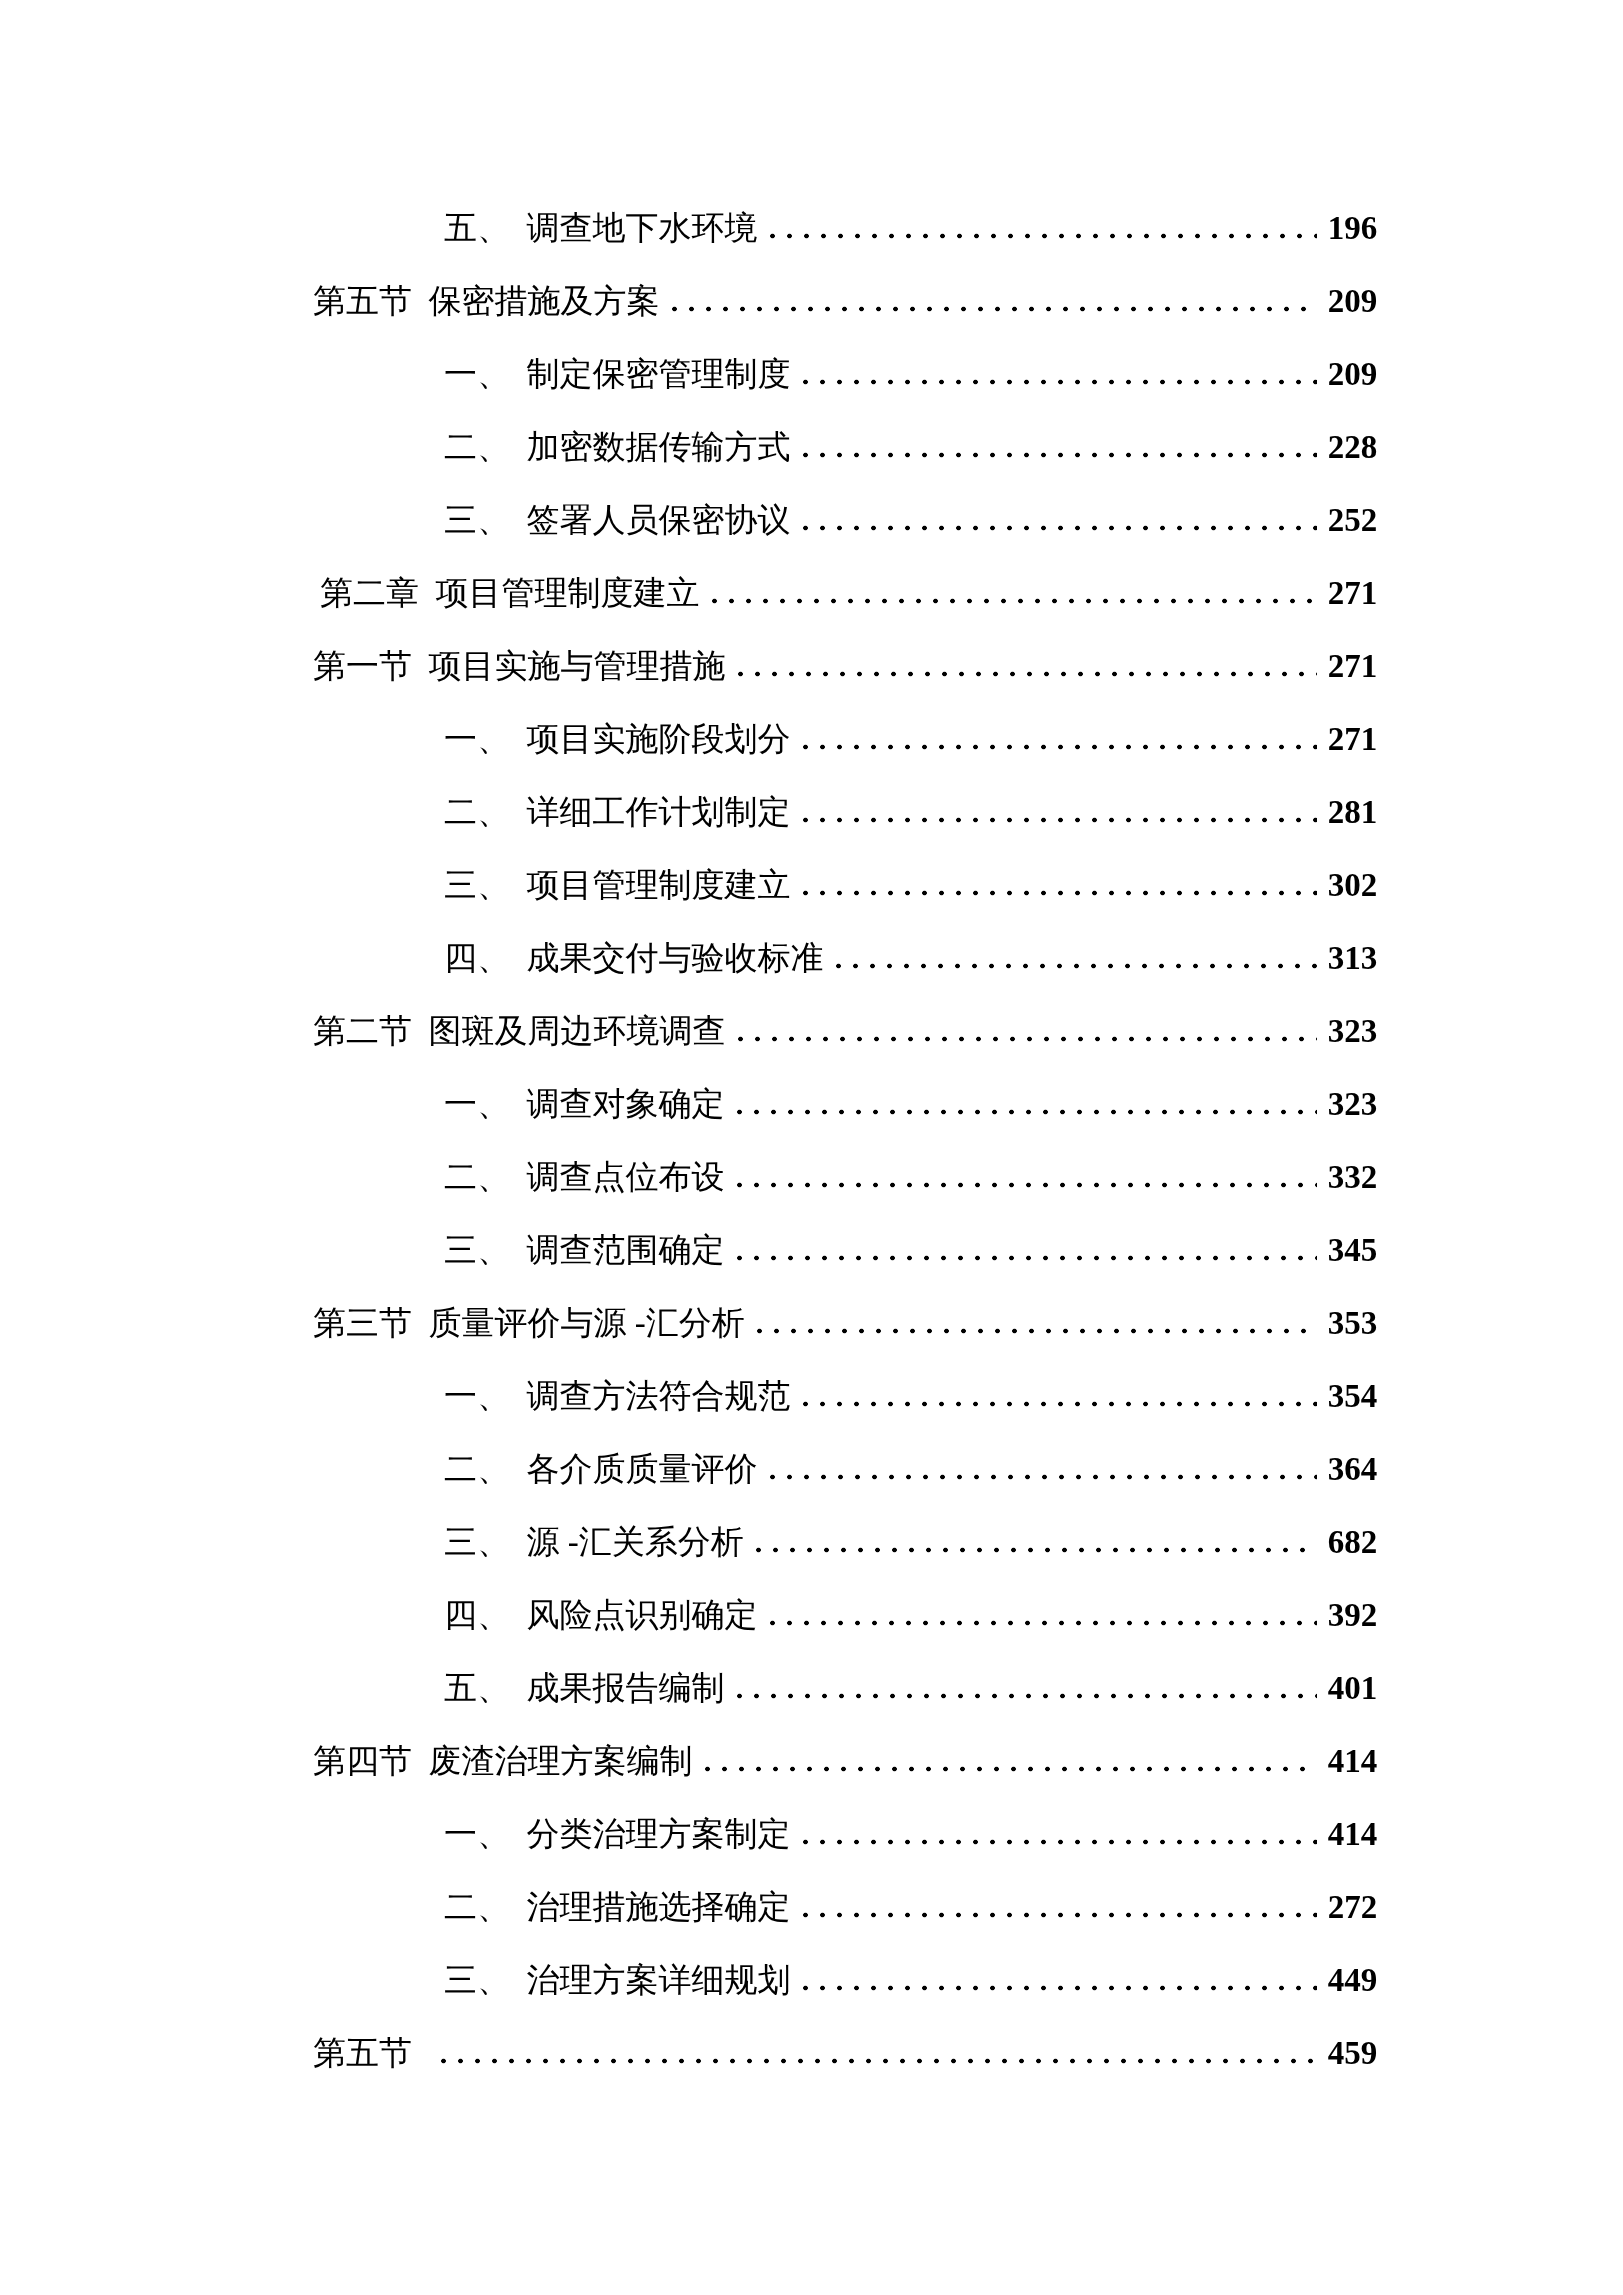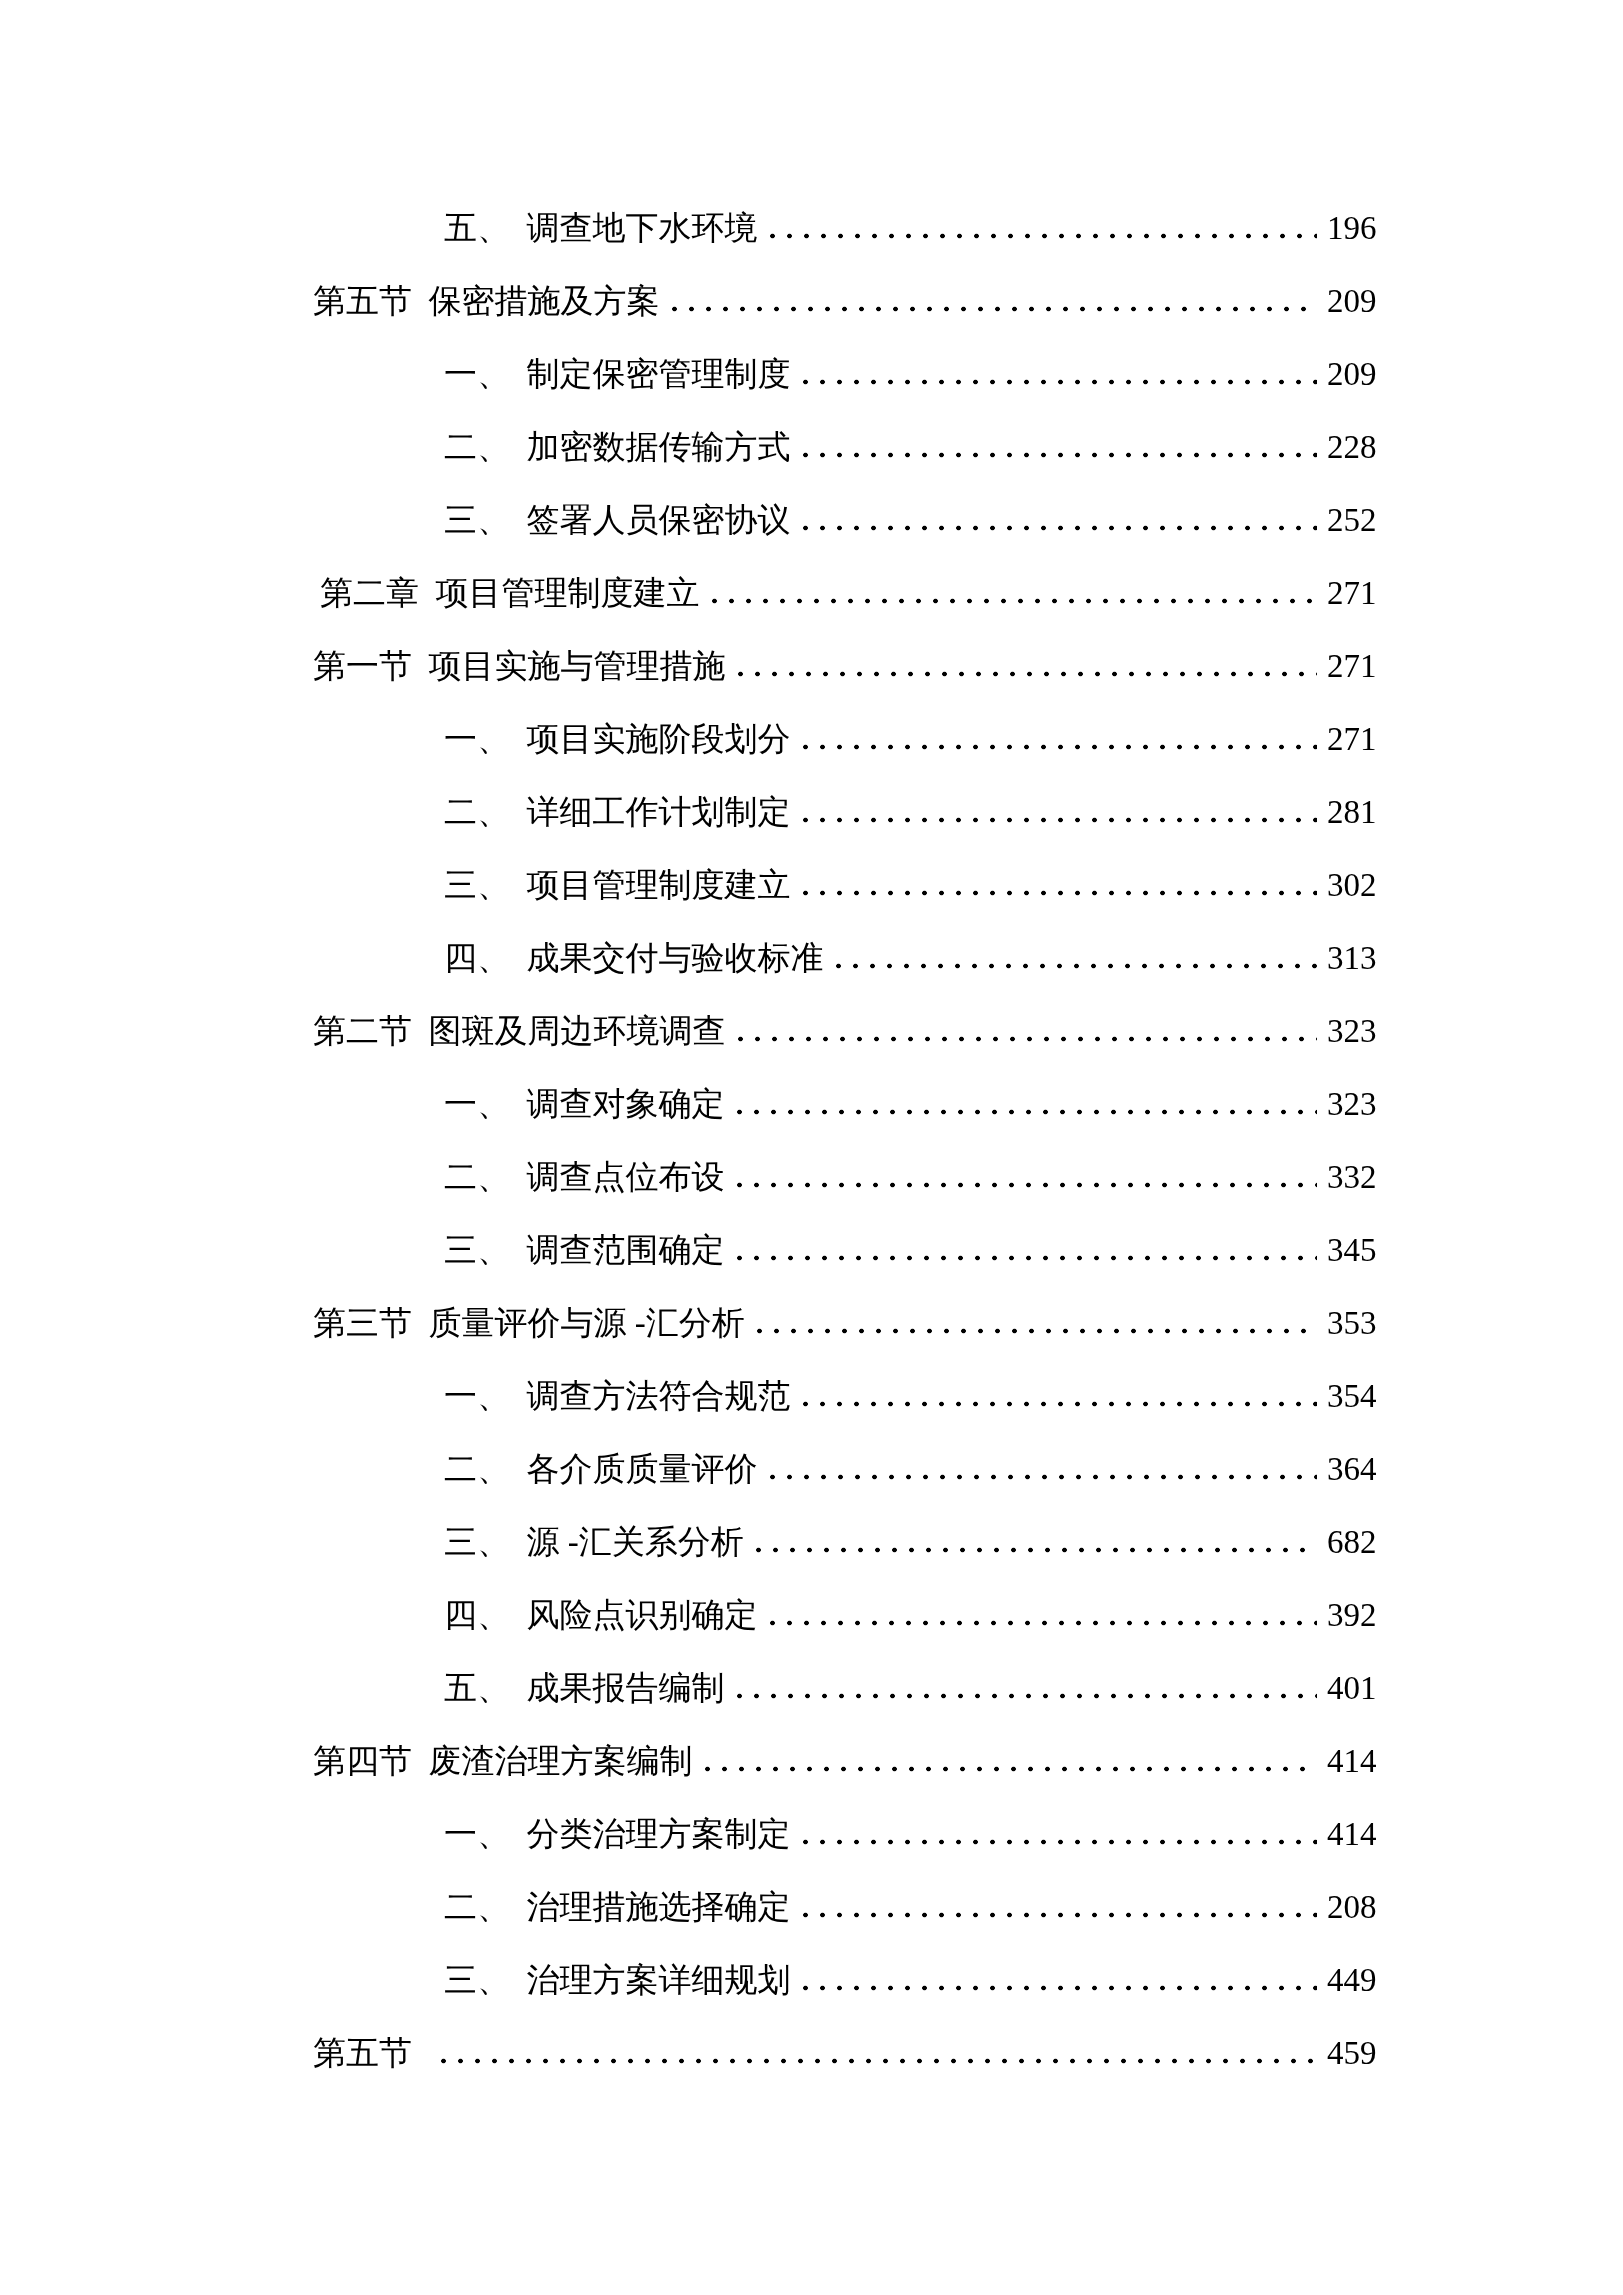--- a/index.html
+++ b/index.html
@@ -38,22 +38,23 @@
     height: 5.9px;
     margin: 0 10.5px 0 6.5px;
     background-image: radial-gradient(circle, #000000 2.1px, rgba(0,0,0,0) 2.6px);
     background-size: 17px 5.9px;
     background-repeat: repeat-x;
     background-position: left bottom;
   }
   .toc-page {
     flex: 0 0 auto;
     min-width: 51px;
-    text-align: left;
+    text-align: center;
     white-space: pre;
+    font-weight: bold;
   }
 </style>
 </head>
 <body>
 
 <div class="page">
   <div class="toc" id="toc">
       <div class="toc-row level-item">
     <span class="toc-label">五、</span>
     <span class="toc-title">调查地下水环境</span>
@@ -189,21 +190,21 @@
       <div class="toc-row level-item">
     <span class="toc-label">一、</span>
     <span class="toc-title">分类治理方案制定</span>
     <span class="toc-leader"></span>
     <span class="toc-page">414</span>
   </div>
       <div class="toc-row level-item">
     <span class="toc-label">二、</span>
     <span class="toc-title">治理措施选择确定</span>
     <span class="toc-leader"></span>
-    <span class="toc-page">208</span>
+    <span class="toc-page">272</span>
   </div>
       <div class="toc-row level-item">
     <span class="toc-label">三、</span>
     <span class="toc-title">治理方案详细规划</span>
     <span class="toc-leader"></span>
     <span class="toc-page">449</span>
   </div>
       <div class="toc-row level-section">
     <span class="toc-label">第五节</span>
     <span class="toc-leader"></span>

